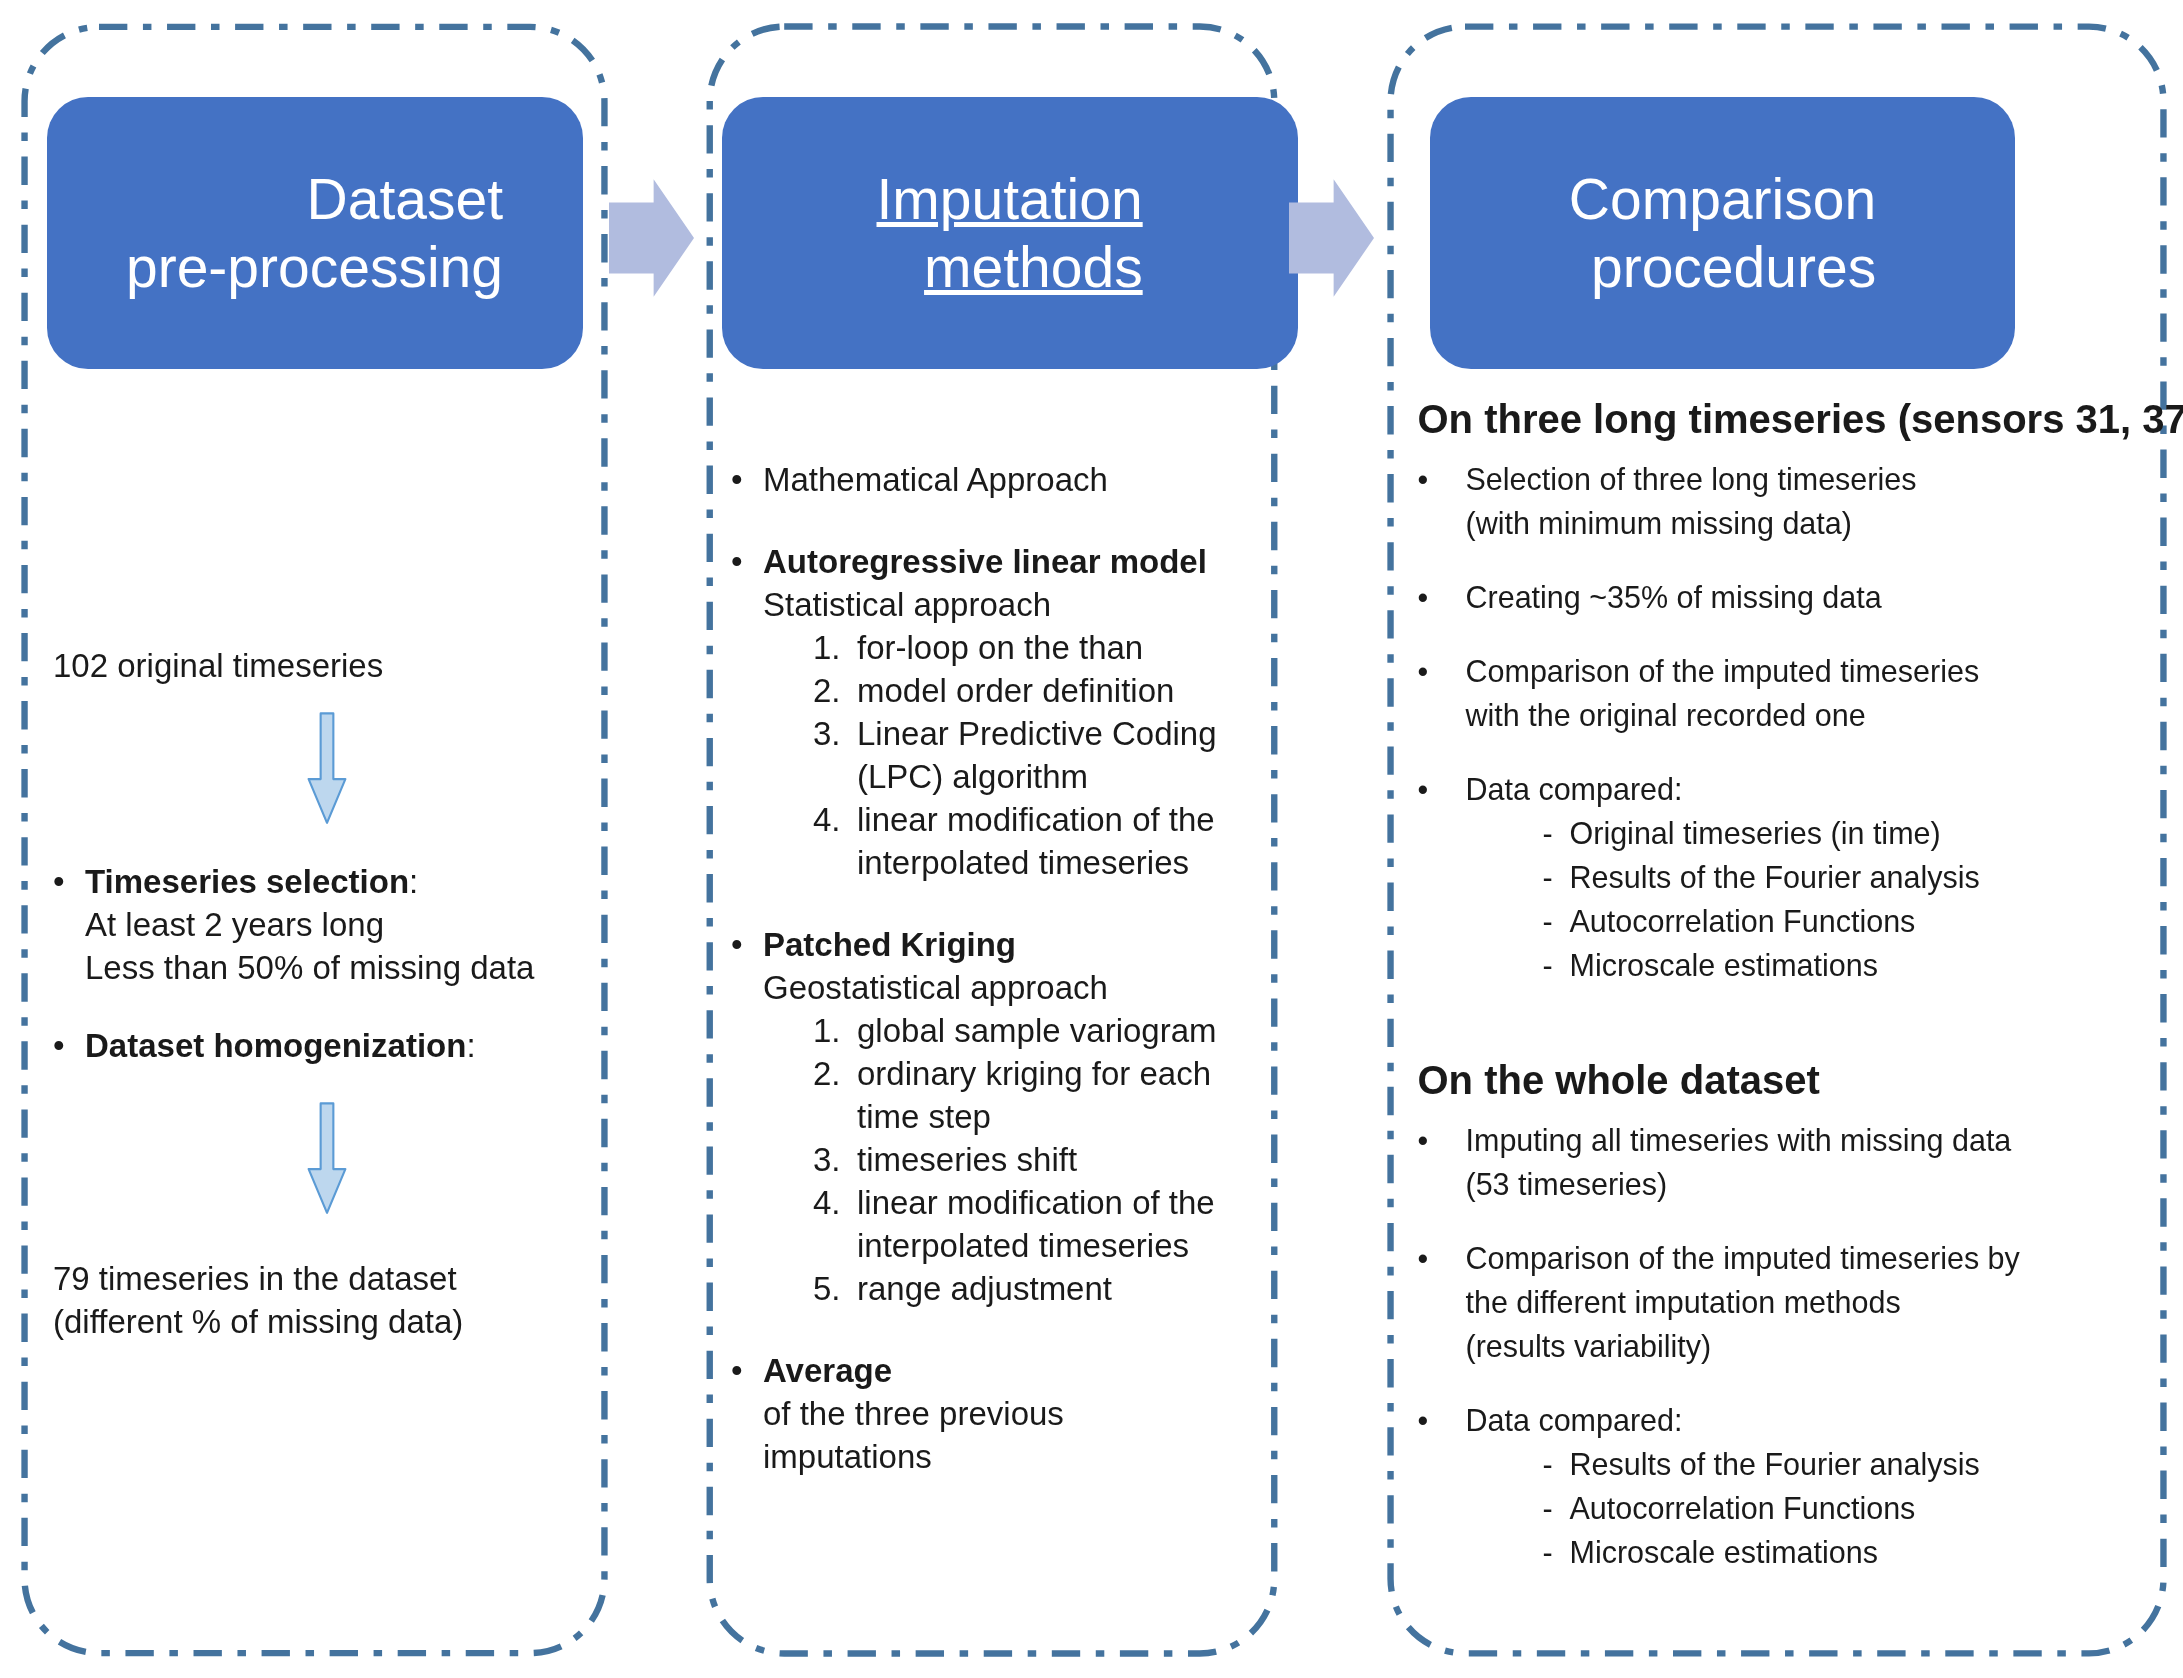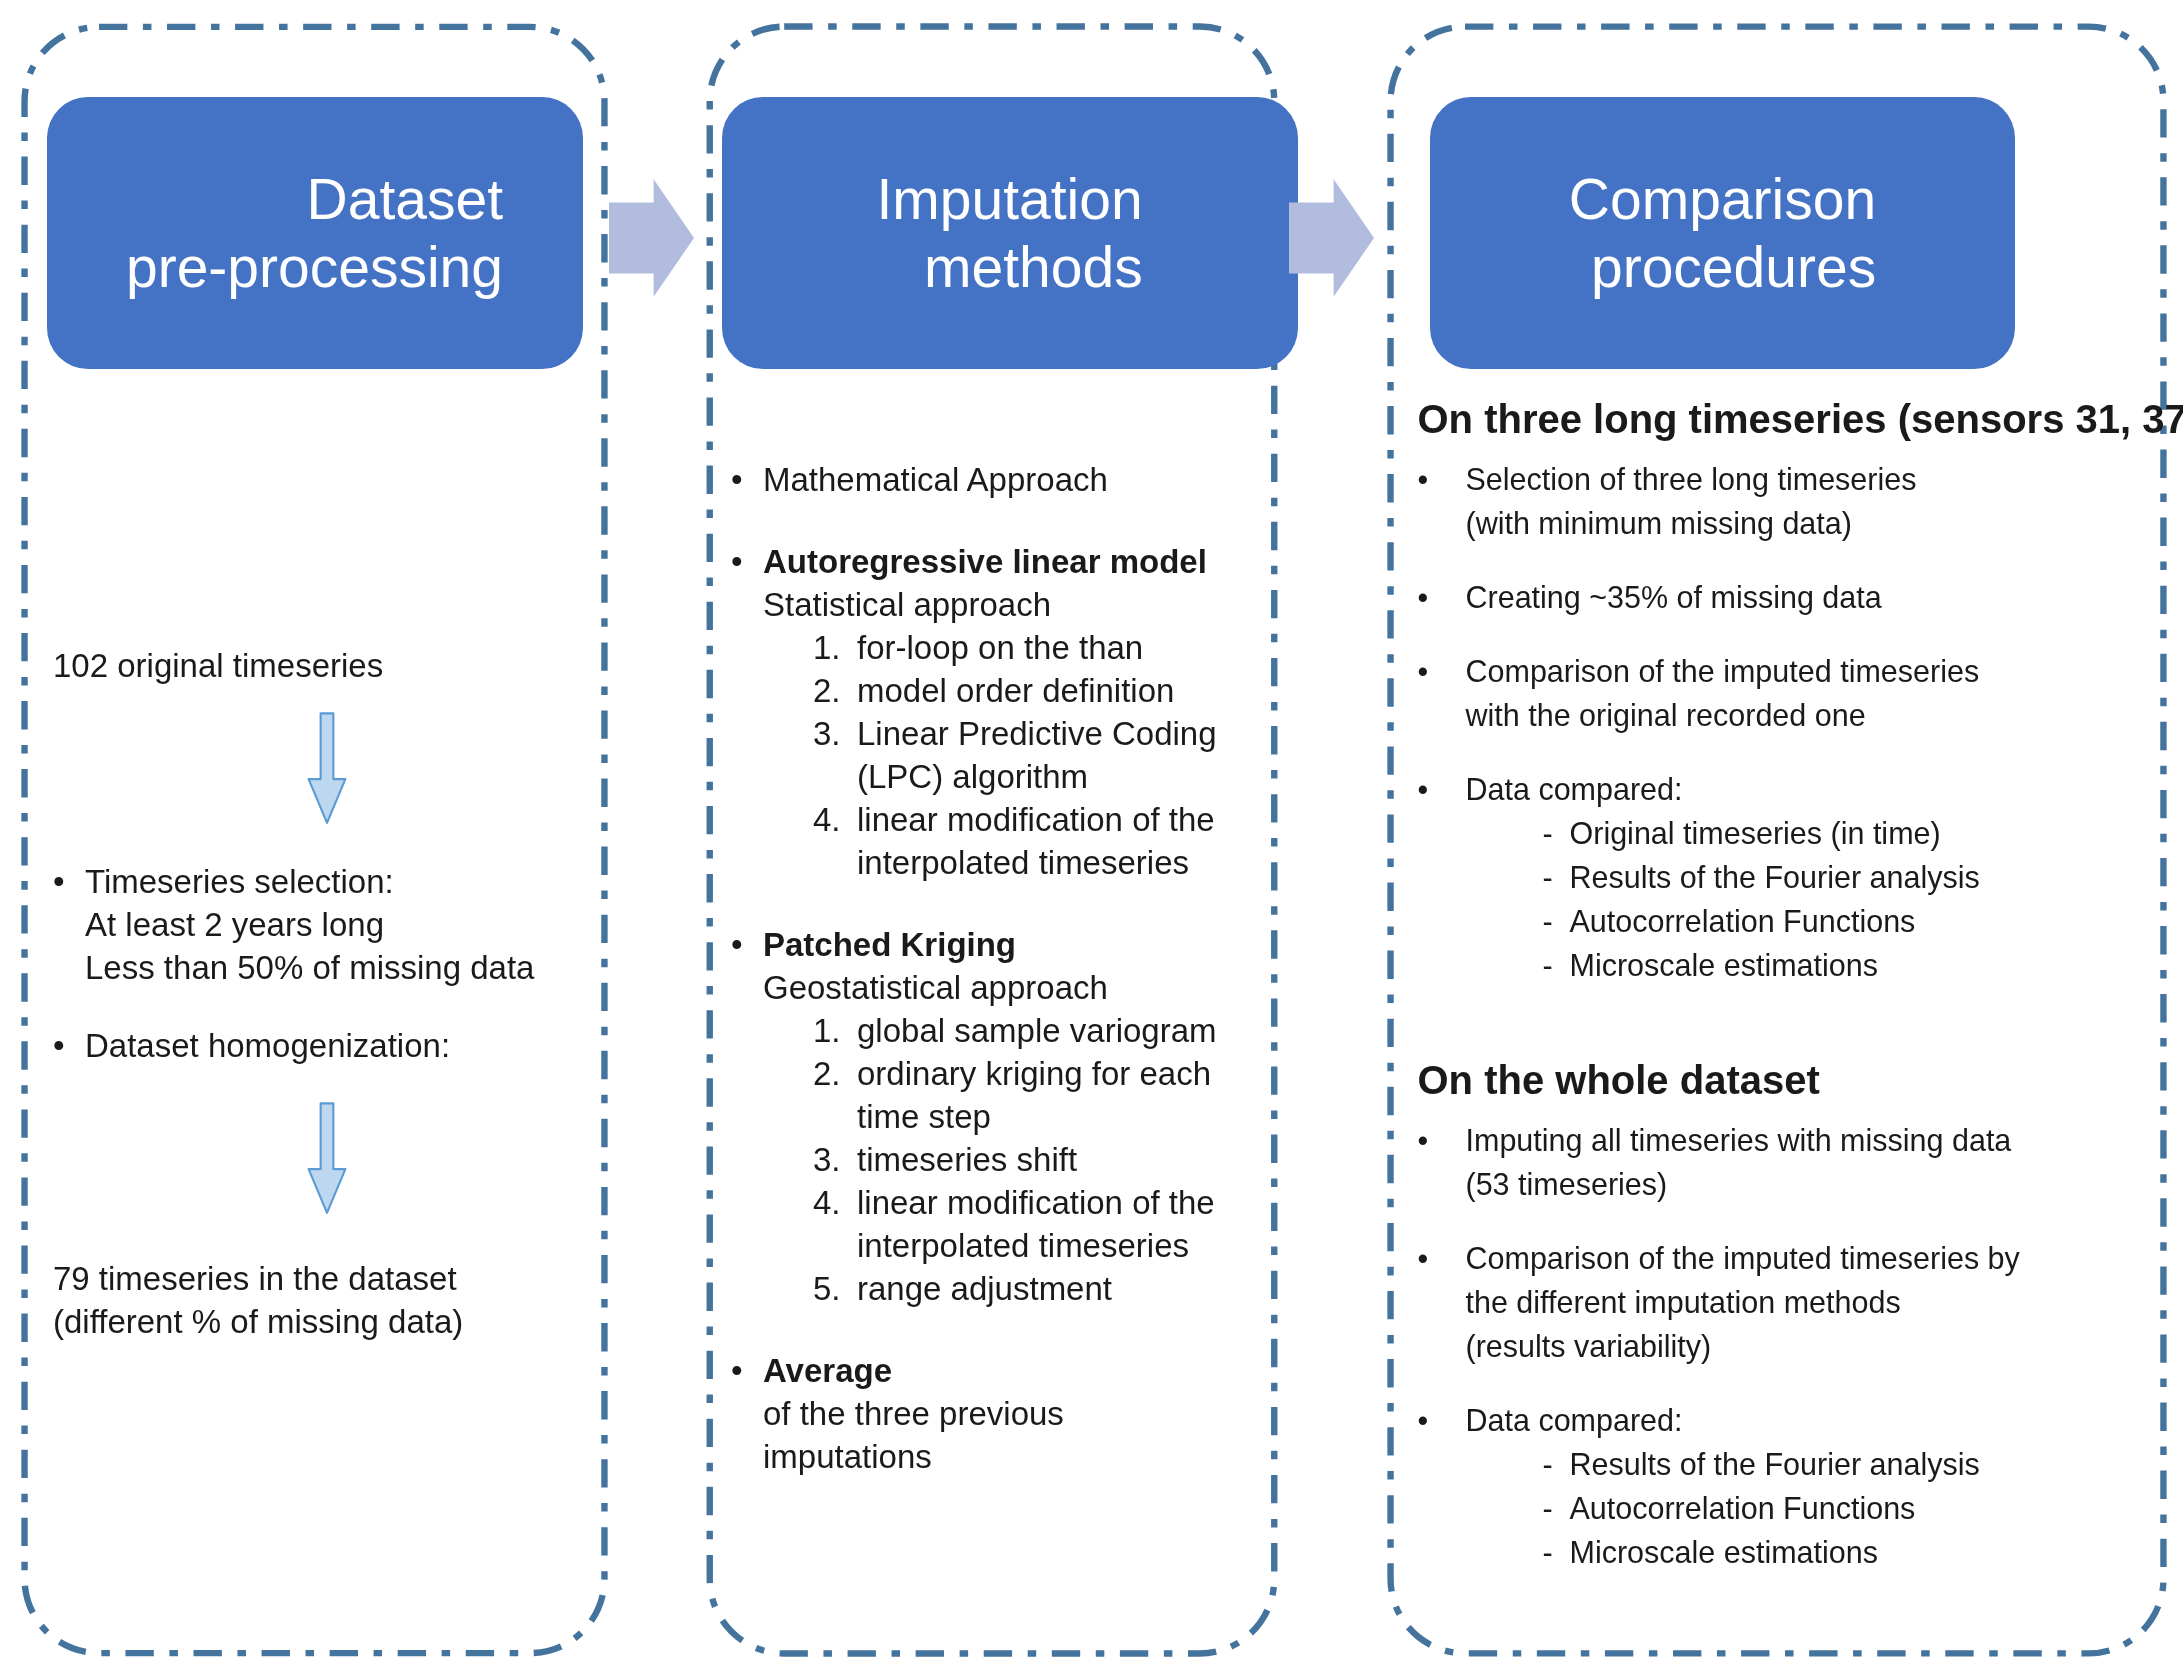--- a/index.html
+++ b/index.html
@@ -9,33 +9,33 @@
   .col{position:absolute;top:23px;height:1634px;}
   #col1{left:21px;width:587px;}
   #col2{left:706px;width:572px;}
   #col3{left:1387px;width:780px;}
 
   .border-svg{position:absolute;left:0;top:0;}
 
   .hdr{position:relative;border-radius:41px;display:flex;align-items:center;justify-content:center;
        text-align:right;color:#ffffff;font-size:57px;line-height:1.2;font-weight:400;}
   #col1 .hdr{margin:74px 0 0 25.5px;width:536px;height:272px;}
-  #col2 .hdr{margin:74px 0 0 15.6px;width:576px;height:272px;}
+  #col2 .hdr{margin:74px 0 0 15.6px;width:576px;height:272px;text-decoration:underline;}
   #col3 .hdr{margin:74px 0 0 43px;width:585px;height:272px;}
 
   
   .body1{position:relative;padding:0 7px 0 32px;font-size:33px;line-height:43px;}
   .intro{margin-top:275px;}
   .arrow-wrap{text-align:center;margin-top:25px;}
   .arrow-wrap.second{margin-top:32px;}
   .ul1{margin-top:25px;}
   .li1{position:relative;padding-left:32px;margin-bottom:35px;}
   .li1::before{content:"\2022";position:absolute;left:0;top:0;}
   .outro{margin-top:32px;}
-  .bold{font-weight:400;}
+  .bold{font-weight:700;}
 
   
   .body2{position:relative;padding:0 7px 0 25px;font-size:33px;line-height:43px;margin-top:89px;}
   .meth{position:relative;padding-left:32px;margin-bottom:39px;}
   .meth::before{content:"\2022";position:absolute;left:0;top:0;}
   .meth .name{font-weight:700;}
   .steps{counter-reset:stepn;}
   .step{position:relative;padding-left:94px;counter-increment:stepn;}
   .step::before{content:counter(stepn) ".";position:absolute;left:50px;top:0;}
 

